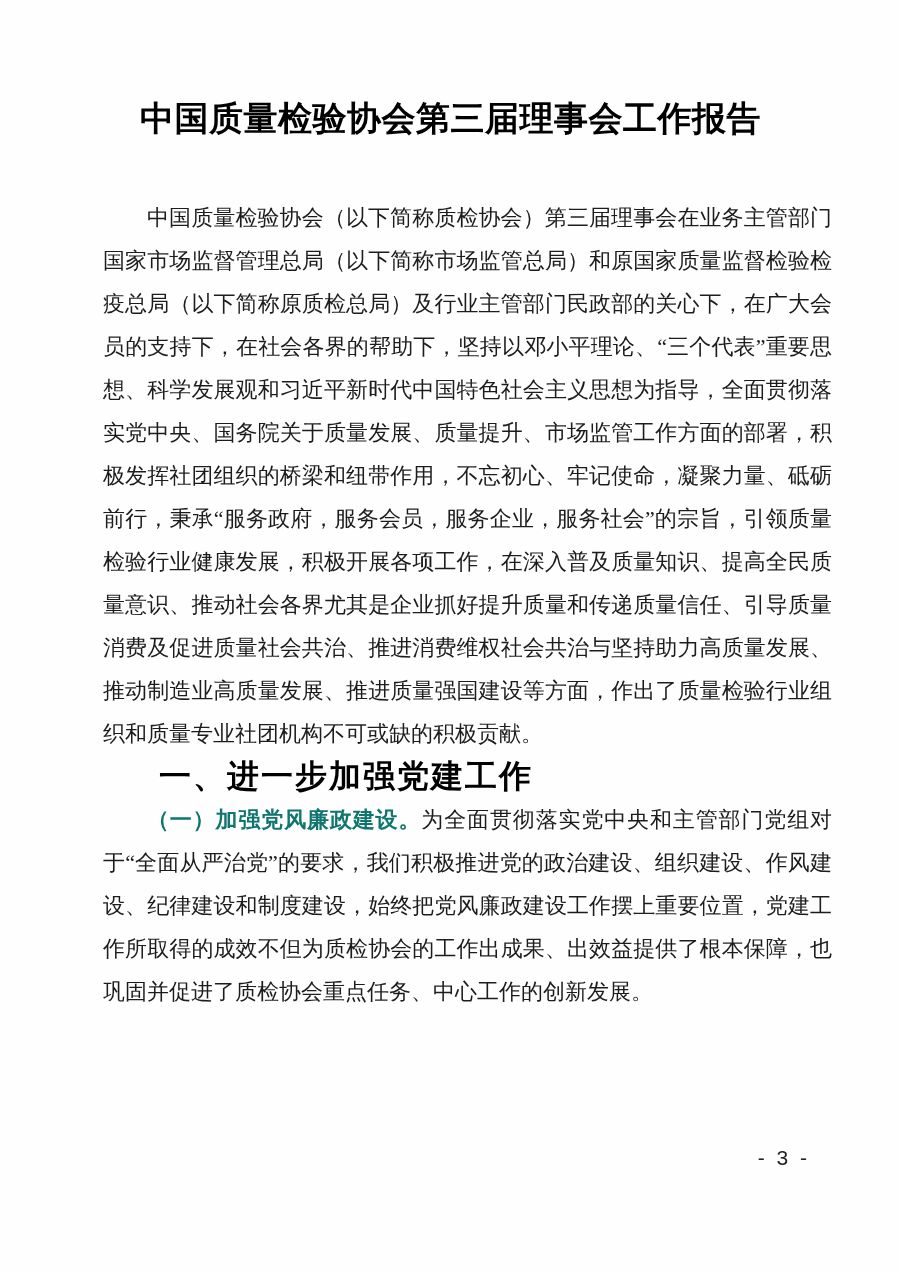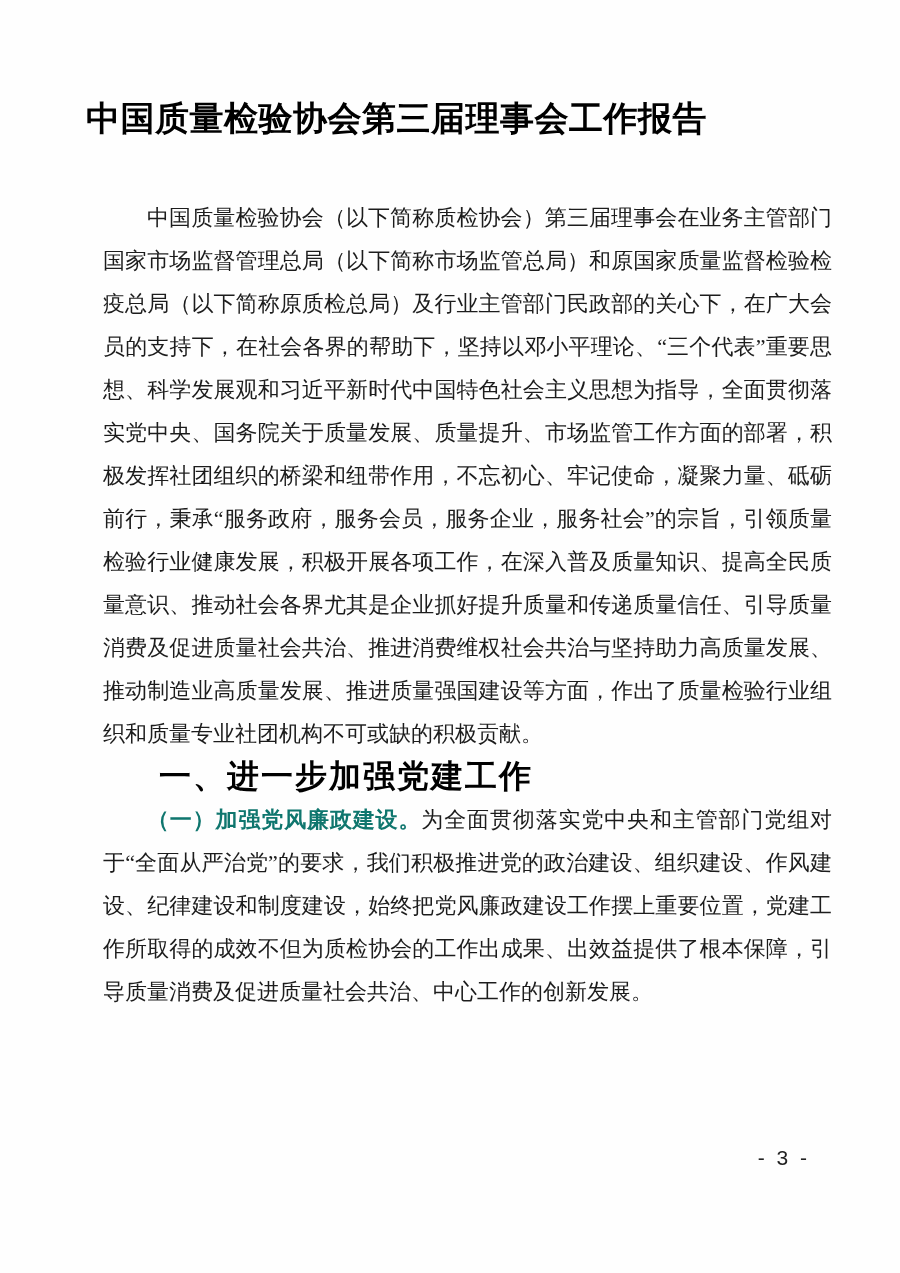--- a/index.html
+++ b/index.html
@@ -15,21 +15,21 @@
     overflow: hidden;
     font-family: "Liberation Serif", "DejaVu Serif", serif;
     color: #1c1c1c;
   }
   .doc-title {
     position: absolute;
     top: 94px;
     left: 86px;
     width: 729px;
     margin: 0;
-    text-align: left;
+    text-align: center;
     font-size: 34px;
     line-height: 50px;
     font-weight: bold;
     color: #000000;
     letter-spacing: 0.5px;
     font-family: "Liberation Serif", "DejaVu Serif", serif;
   }
   .doc-body {
     position: absolute;
     top: 196px;
@@ -74,20 +74,20 @@
 <div class="page">
 
   <h1 class="doc-title">中国质量检验协会第三届理事会工作报告</h1>
 
   <div class="doc-body">
 
     <p class="para">中国质量检验协会（以下简称质检协会）第三届理事会在业务主管部门国家市场监督管理总局（以下简称市场监管总局）和原国家质量监督检验检疫总局（以下简称原质检总局）及行业主管部门民政部的关心下，在广大会员的支持下，在社会各界的帮助下，坚持以邓小平理论、“三个代表”重要思想、科学发展观和习近平新时代中国特色社会主义思想为指导，全面贯彻落实党中央、国务院关于质量发展、质量提升、市场监管工作方面的部署，积极发挥社团组织的桥梁和纽带作用，不忘初心、牢记使命，凝聚力量、砥砺前行，秉承“服务政府，服务会员，服务企业，服务社会”的宗旨，引领质量检验行业健康发展，积极开展各项工作，在深入普及质量知识、提高全民质量意识、推动社会各界尤其是企业抓好提升质量和传递质量信任、引导质量消费及促进质量社会共治、推进消费维权社会共治与坚持助力高质量发展、推动制造业高质量发展、推进质量强国建设等方面，作出了质量检验行业组织和质量专业社团机构不可或缺的积极贡献。</p>
 
     <h2 class="section-heading">一、进一步加强党建工作</h2>
 
-    <p class="para"><span class="lead">（一）加强党风廉政建设。</span><span>为全面贯彻落实党中央和主管部门党组对于“全面从严治党”的要求，我们积极推进党的政治建设、组织建设、作风建设、纪律建设和制度建设，始终把党风廉政建设工作摆上重要位置，党建工作所取得的成效不但为质检协会的工作出成果、出效益提供了根本保障，引导质量消费及促进质量社会共治、中心工作的创新发展。</span></p>
+    <p class="para"><span class="lead">（一）加强党风廉政建设。</span><span>为全面贯彻落实党中央和主管部门党组对于“全面从严治党”的要求，我们积极推进党的政治建设、组织建设、作风建设、纪律建设和制度建设，始终把党风廉政建设工作摆上重要位置，党建工作所取得的成效不但为质检协会的工作出成果、出效益提供了根本保障，也巩固并促进了质检协会重点任务、中心工作的创新发展。</span></p>
 
 
   </div>
 
   <div class="page-number">- 3 -</div>
 
 </div>
 
 </body></html>

